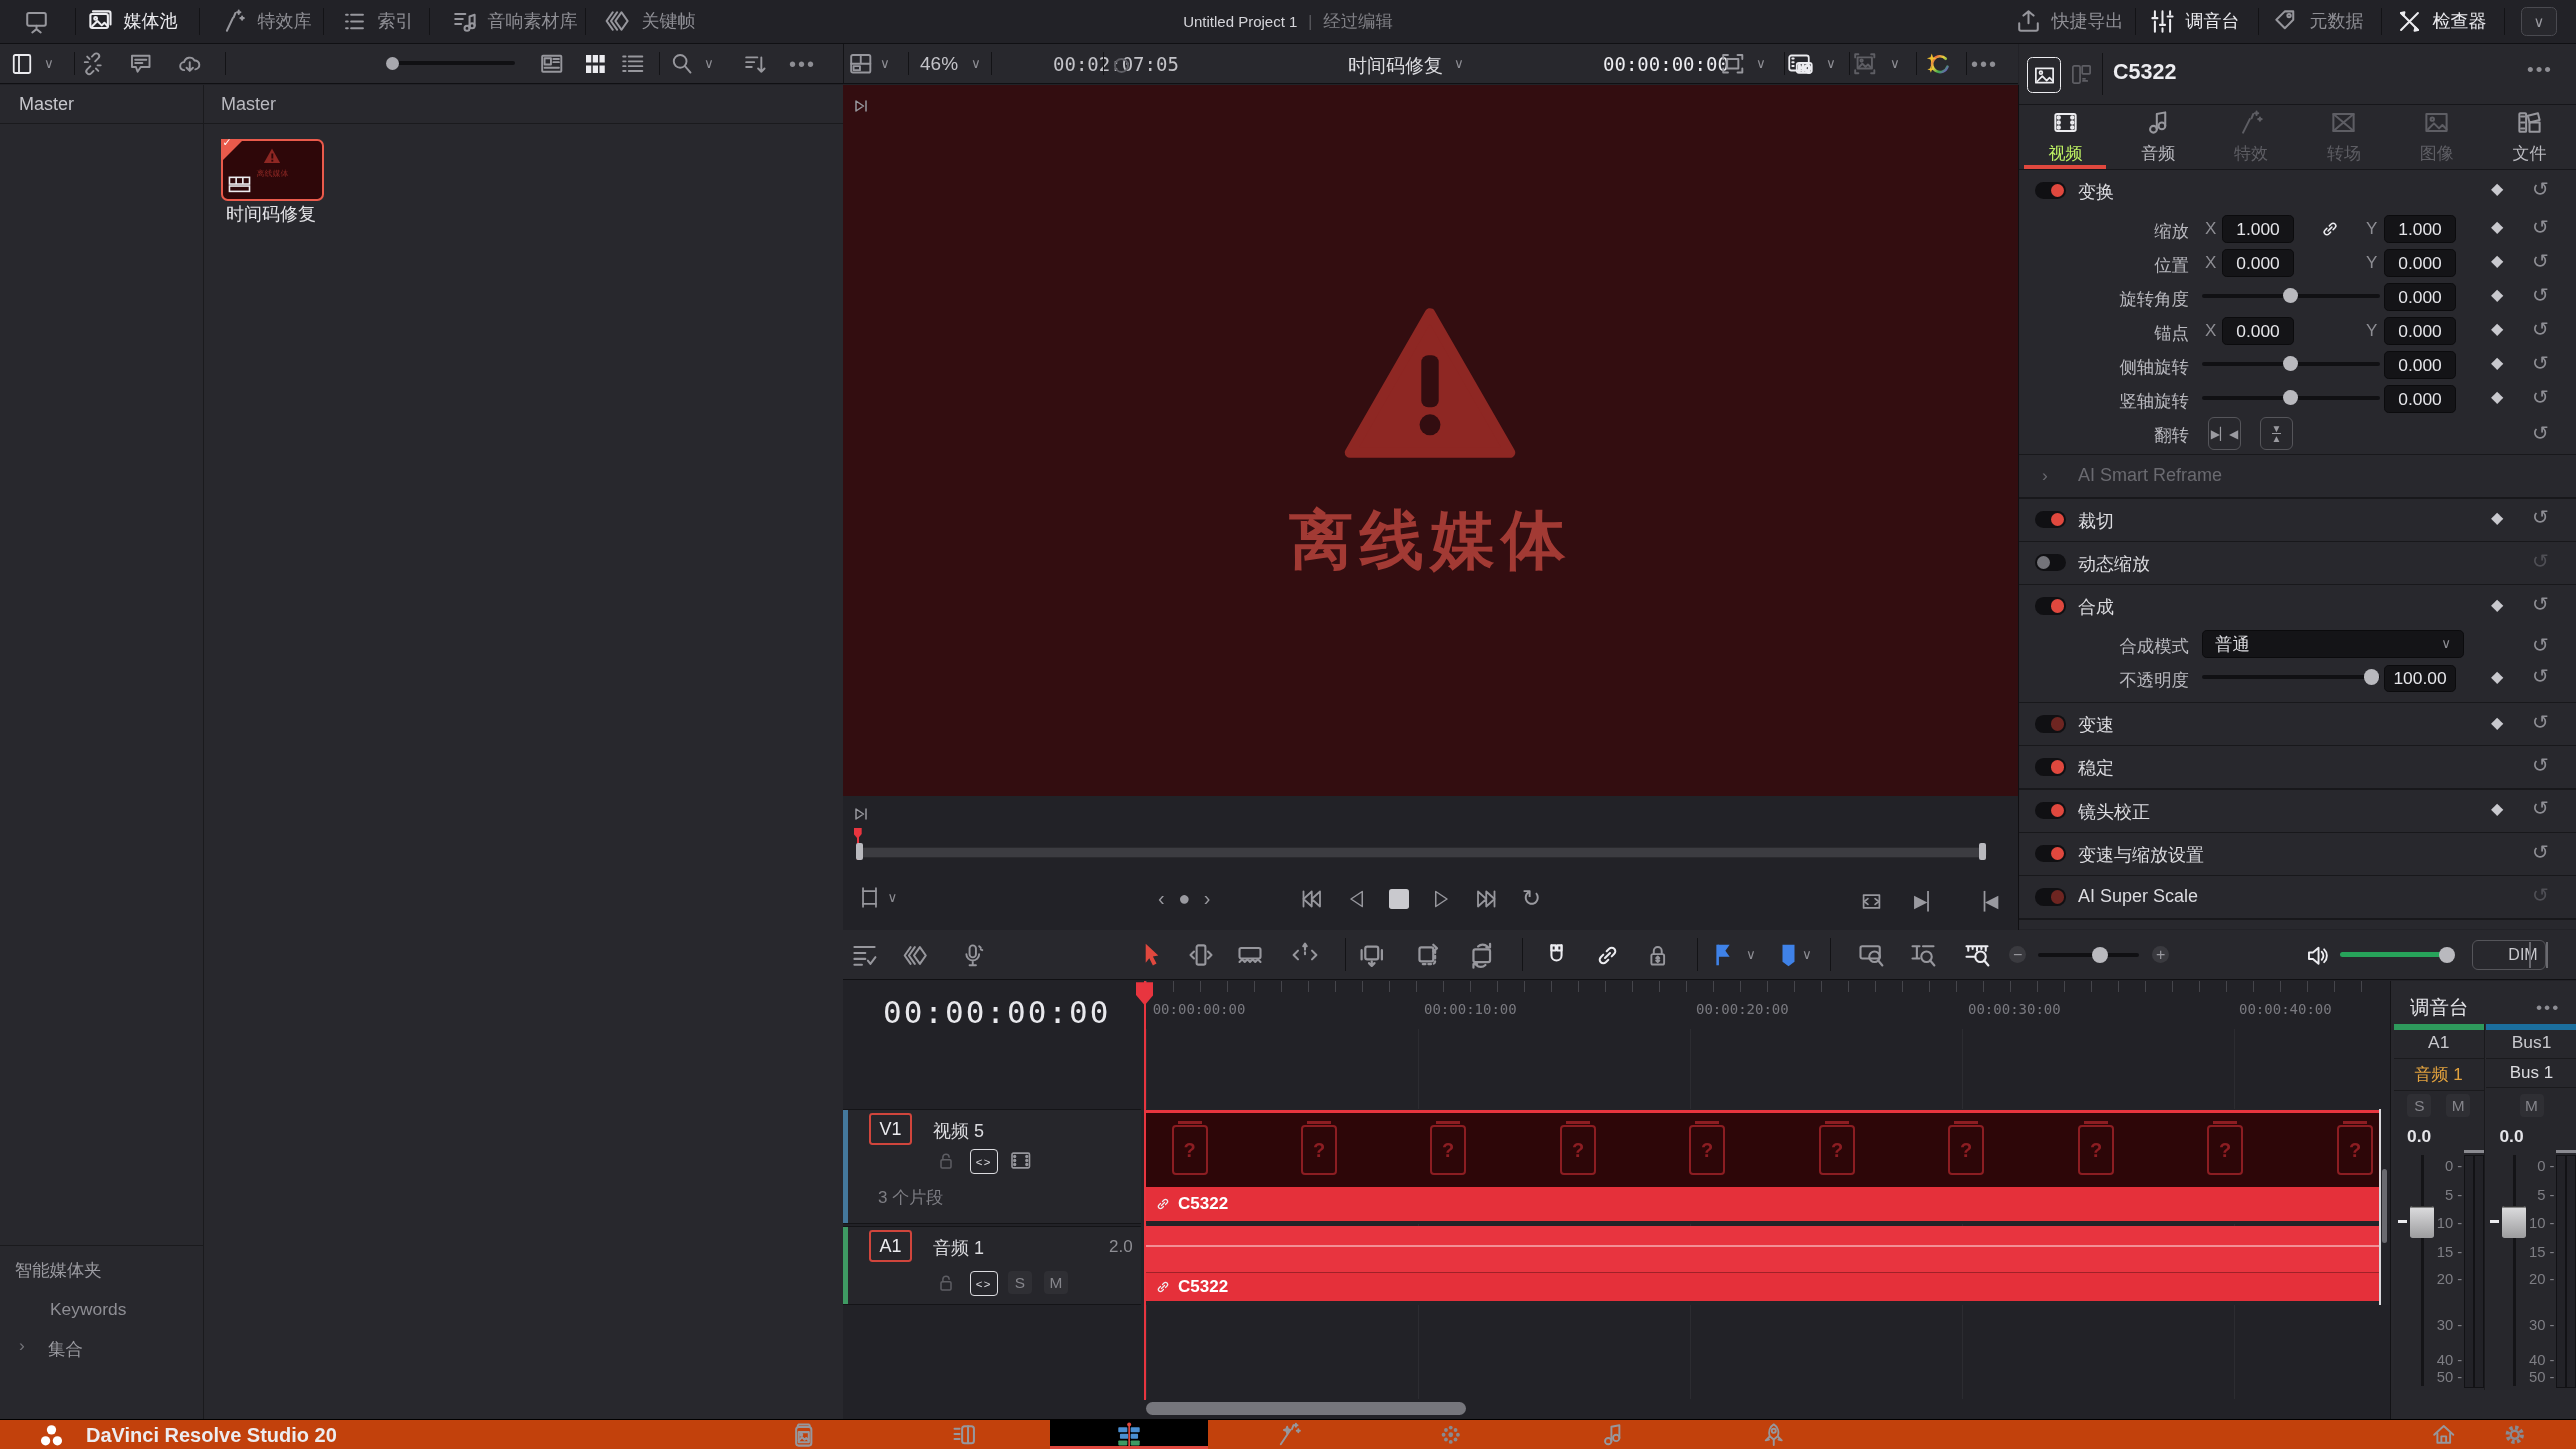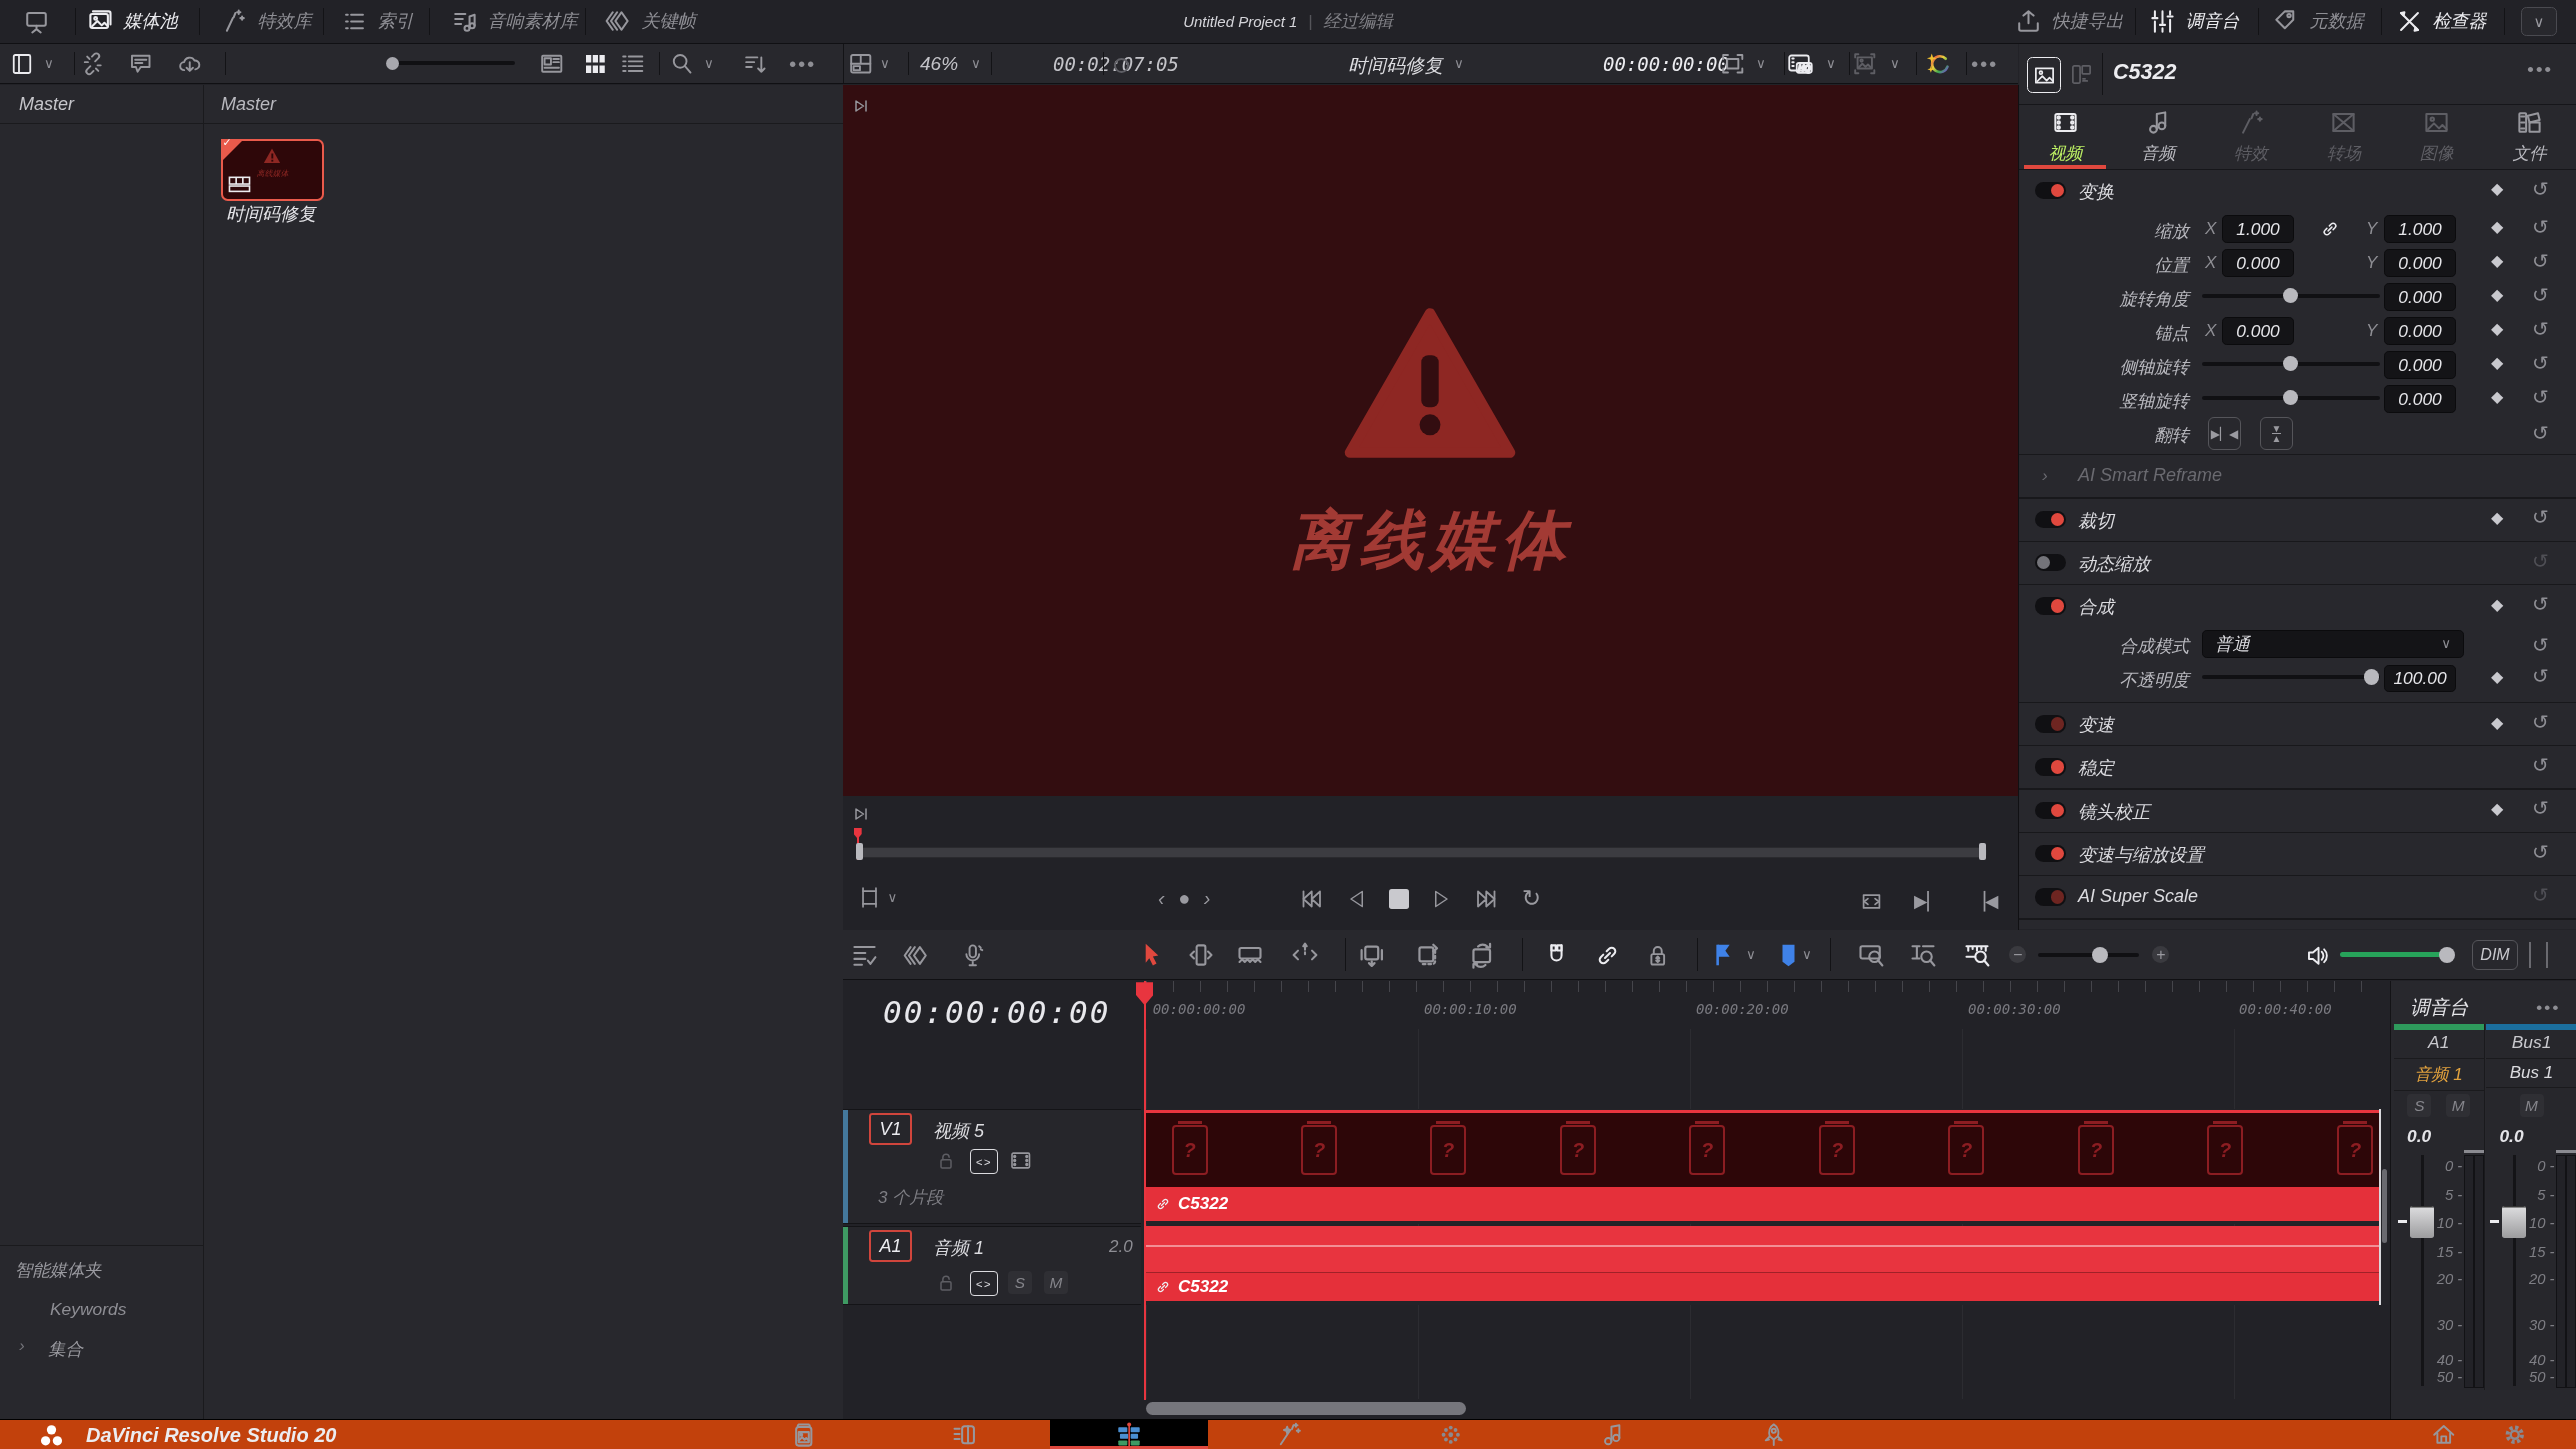--- a/index.html
+++ b/index.html
@@ -1,17 +1,17 @@
 <!DOCTYPE html>
 <html style="font-size:10.7px"><head>
 <meta charset="utf-8">
 <style>
   html,body{margin:0;padding:0;background:#000;}
   #root{position:relative;width:2576px;height:1449px;background:#222227;overflow:hidden;
-        font-family:"Liberation Sans","DejaVu Sans",sans-serif;color:#cfcfd4;font-style:italic;}
+        font-family:"Liberation Sans","DejaVu Sans",sans-serif;color:#cfcfd4;}
   .abs{position:absolute;}
   .sep-v{position:absolute;top:8px;bottom:8px;width:1.3px;background:#131316;}
   .mono{font-family:"DejaVu Sans Mono","Liberation Mono",monospace;}
   svg{display:block;}
   .sic *{stroke:#97979d;fill:none;stroke-width:2.4;stroke-linecap:round;stroke-linejoin:round;}
   .wic *{stroke:#ececf0;fill:none;stroke-width:2.4;stroke-linecap:round;stroke-linejoin:round;}
   .dic *{stroke:#5e5e64;fill:none;stroke-width:2.4;stroke-linecap:round;stroke-linejoin:round;}
 
   
   #topbar{position:absolute;left:0;top:0;width:2576px;height:43px;background:#222227;border-bottom:1.3px solid #101013;}
@@ -79,21 +79,21 @@
   .slider{position:absolute;top:14px;left:183px;width:178px;height:4px;background:#101013;border-radius:2px;}
   .knob{position:absolute;top:-6px;width:15.4px;height:15.4px;border-radius:50%;background:#b9b9be;}
   .dropdown{position:absolute;left:183px;top:2.7px;width:262px;height:28px;background:#141417;border:0.7px solid #0b0b0d;border-radius:4.7px;
             display:flex;align-items:center;font-size:17.4px;color:#dcdce0;padding:0 12px;box-sizing:border-box;justify-content:space-between;}
   .flipbtn{position:absolute;top:1.3px;width:31px;height:31px;border:1.3px solid #55555a;border-radius:6px;display:flex;align-items:center;justify-content:center;color:#9a9aa0;font-size:12px;}
 
   
   #edittools{position:absolute;left:843px;top:930px;width:1733px;height:49px;background:#28282d;border-bottom:1.3px solid #101013;}
   .et-ic{position:absolute;top:10.7px;width:29.5px;height:29.5px;display:flex;align-items:center;justify-content:center;}
   .dimbtn{position:absolute;left:1629px;top:10px;width:44px;height:28px;border:1.3px solid #55555a;border-radius:6px;
-          display:flex;align-items:center;justify-content:center;font-size:16px;color:#c9c9ce;}
+          display:flex;align-items:center;justify-content:center;font-size:16px;color:#c9c9ce;padding-left:28px;}
 
   
   #timeline{position:absolute;left:843px;top:981px;width:1546px;height:438px;background:#222227;}
   #tl-grid{position:absolute;left:303px;top:48px;width:1235px;height:370px;
            background:repeating-linear-gradient(90deg,#2c2c31 0 1.3px,transparent 1.3px 272px);}
   #tl-bigtc{position:absolute;left:40px;top:13.4px;font-size:31px;letter-spacing:2px;color:#e8e8ec;}
   #tl-ruler{position:absolute;left:303px;top:0;width:1235px;height:48px;}
   #tl-ticks{position:absolute;left:0;top:0;width:1235px;height:10.7px;
             background:repeating-linear-gradient(90deg,#45454b 0 1.3px,transparent 1.3px 27px);}
   .ruler-label{position:absolute;top:20px;font-size:14px;color:#7a7a80;font-family:"DejaVu Sans Mono",monospace;}

